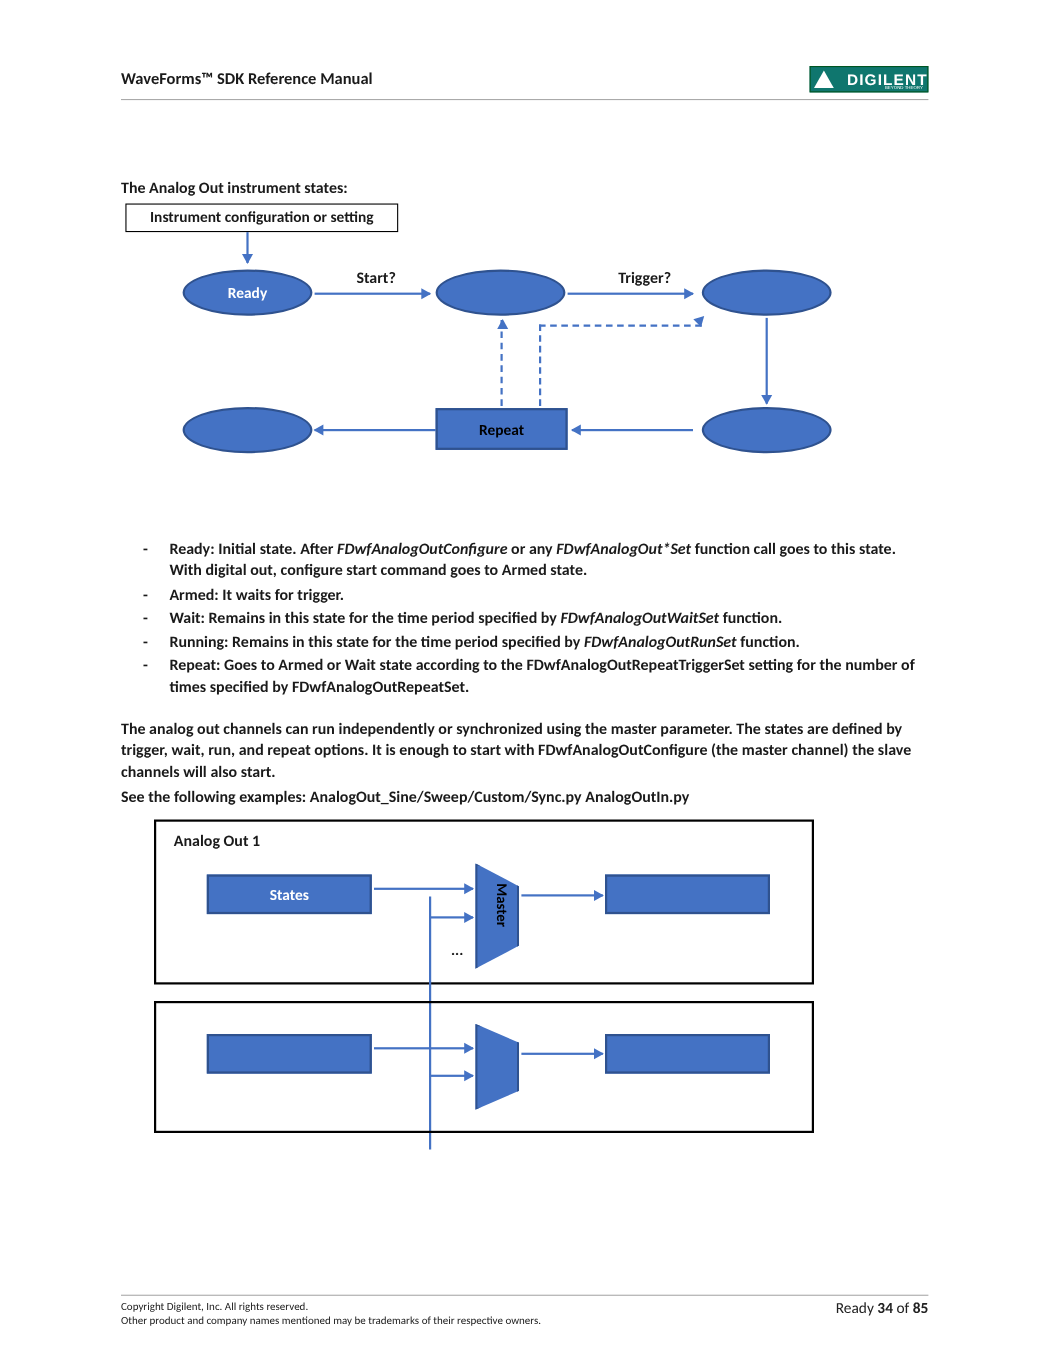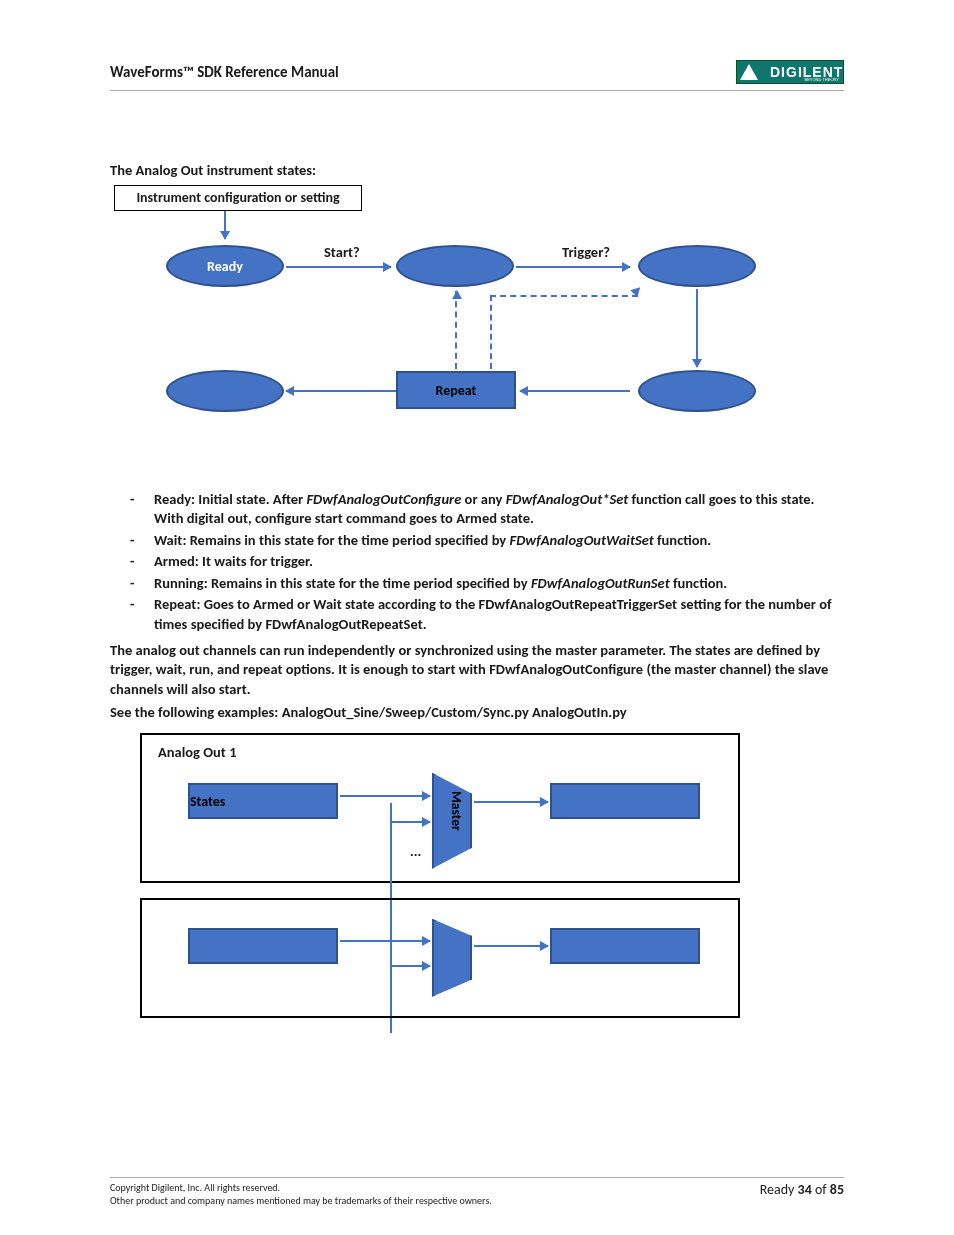--- a/index.html
+++ b/index.html
@@ -124,38 +124,38 @@
   .dashsegv {
     position: absolute;
     border-left: 2px dashed #4472C4;
   }
   .dash-up-arrow::after{
     content:""; position:absolute; top:-1px; left:-5px;
     border-left:5px solid transparent; border-right:5px solid transparent;
     border-bottom:9px solid #4472C4;
   }
   p.para { margin-bottom: 4px; }
-  ul.dashlist { list-style: none; margin: 4px 0 6px 20px; }
+  ul.dashlist { list-style: none; margin: 4px 0 18px 20px; }
   ul.dashlist li { position: relative; padding-left: 24px; margin-bottom: 2px; }
   ul.dashlist li::before { content: "-"; position: absolute; left: 0; }
   .mb { margin-bottom: 18px; }
   .diagram2 {
     position: relative;
     width: 630px;
     height: 330px;
     margin-left: 30px;
     margin-top: 10px;
   }
   .outer1 { position:absolute; left:0; top:0; width:600px; height:150px; border:2.5px solid #000; }
   .outer2 { position:absolute; left:0; top:165px; width:600px; height:120px; border:2.5px solid #000; }
   .ao-lbl { position:absolute; left:18px; top:10px; font-size:14.5px; }
   .d2-rect {
     position:absolute; width:150px; height:36px;
     background:#4472C4; border:2px solid #2F528F;
-    color:#000000; line-height:34px; font-size:14px;
+    color:#ffffff; text-align:center; line-height:34px; font-size:14px;
   }
   .trap {
     position:absolute;
     background:#4472C4; border:2px solid #2F528F;
   }
   .trap1 { left:292px; top:40px; width:40px; height:96px;
     clip-path: polygon(0 0, 100% 22%, 100% 78%, 0 100%);
     -webkit-clip-path: polygon(0 0, 100% 22%, 100% 78%, 0 100%);
   }
   .trap2 { left:292px; top:186px; width:40px; height:78px;
@@ -229,24 +229,24 @@
       border-left:5px solid transparent;border-right:5px solid transparent;
       border-bottom:9px solid #4472C4; transform:rotate(45deg);"></div>
   </div>
 
 
   <ul class="dashlist">
     <li>
       <b>Ready</b><span>: Initial state. After </span><i>FDwfAnalogOutConfigure</i><span> or any </span><i>FDwfAnalogOut*Set</i><span> function call goes to this state. With digital out, configure start command goes to Armed state.</span>
     </li>
     <li>
+      <b>Armed</b><span>: It waits for trigger.</span>
+    </li>
+    <li>
       <b>Wait</b><span>: Remains in this state for the time period specified by </span><i>FDwfAnalogOutWaitSet</i><span> function.</span>
-    </li>
-    <li>
-      <b>Armed</b><span>: It waits for trigger.</span>
     </li>
     <li>
       <b>Running</b><span>: Remains in this state for the time period specified by </span><i>FDwfAnalogOutRunSet</i><span> function.</span>
     </li>
     <li>
       <b>Repeat</b><span>: Goes to Armed or Wait state according to the FDwfAnalogOutRepeatTriggerSet setting for the number of times specified by FDwfAnalogOutRepeatSet.</span>
     </li>
   </ul>
 
   <p class="para mb">The analog out channels can run independently or synchronized using the master parameter. The states are defined by trigger, wait, run, and repeat options. It is enough to start with FDwfAnalogOutConfigure (the master channel) the slave channels will also start.</p>

